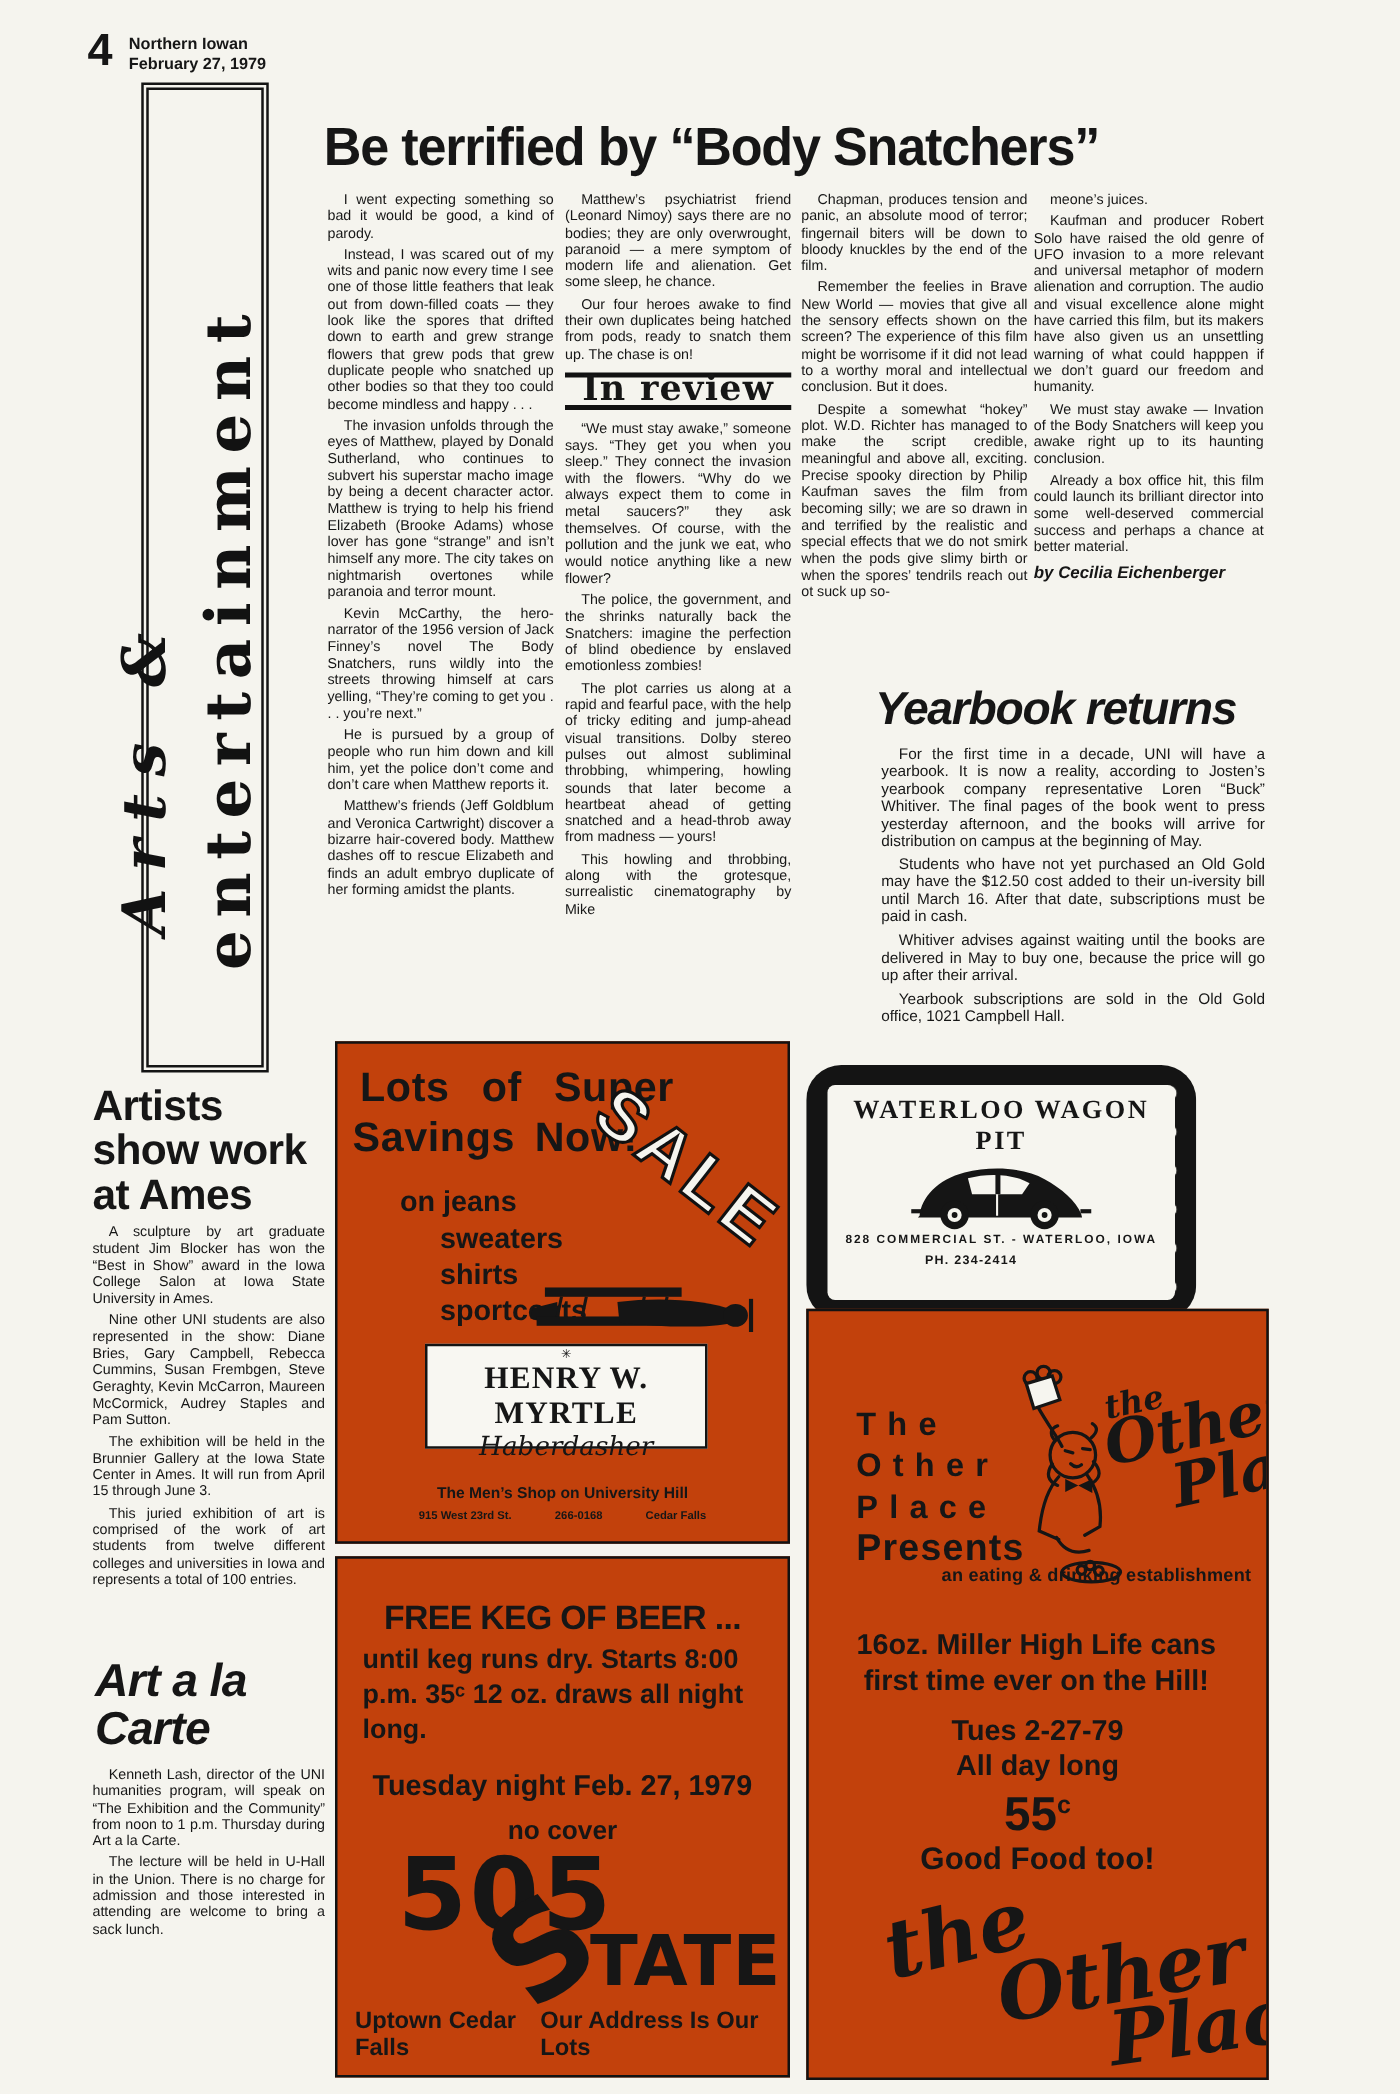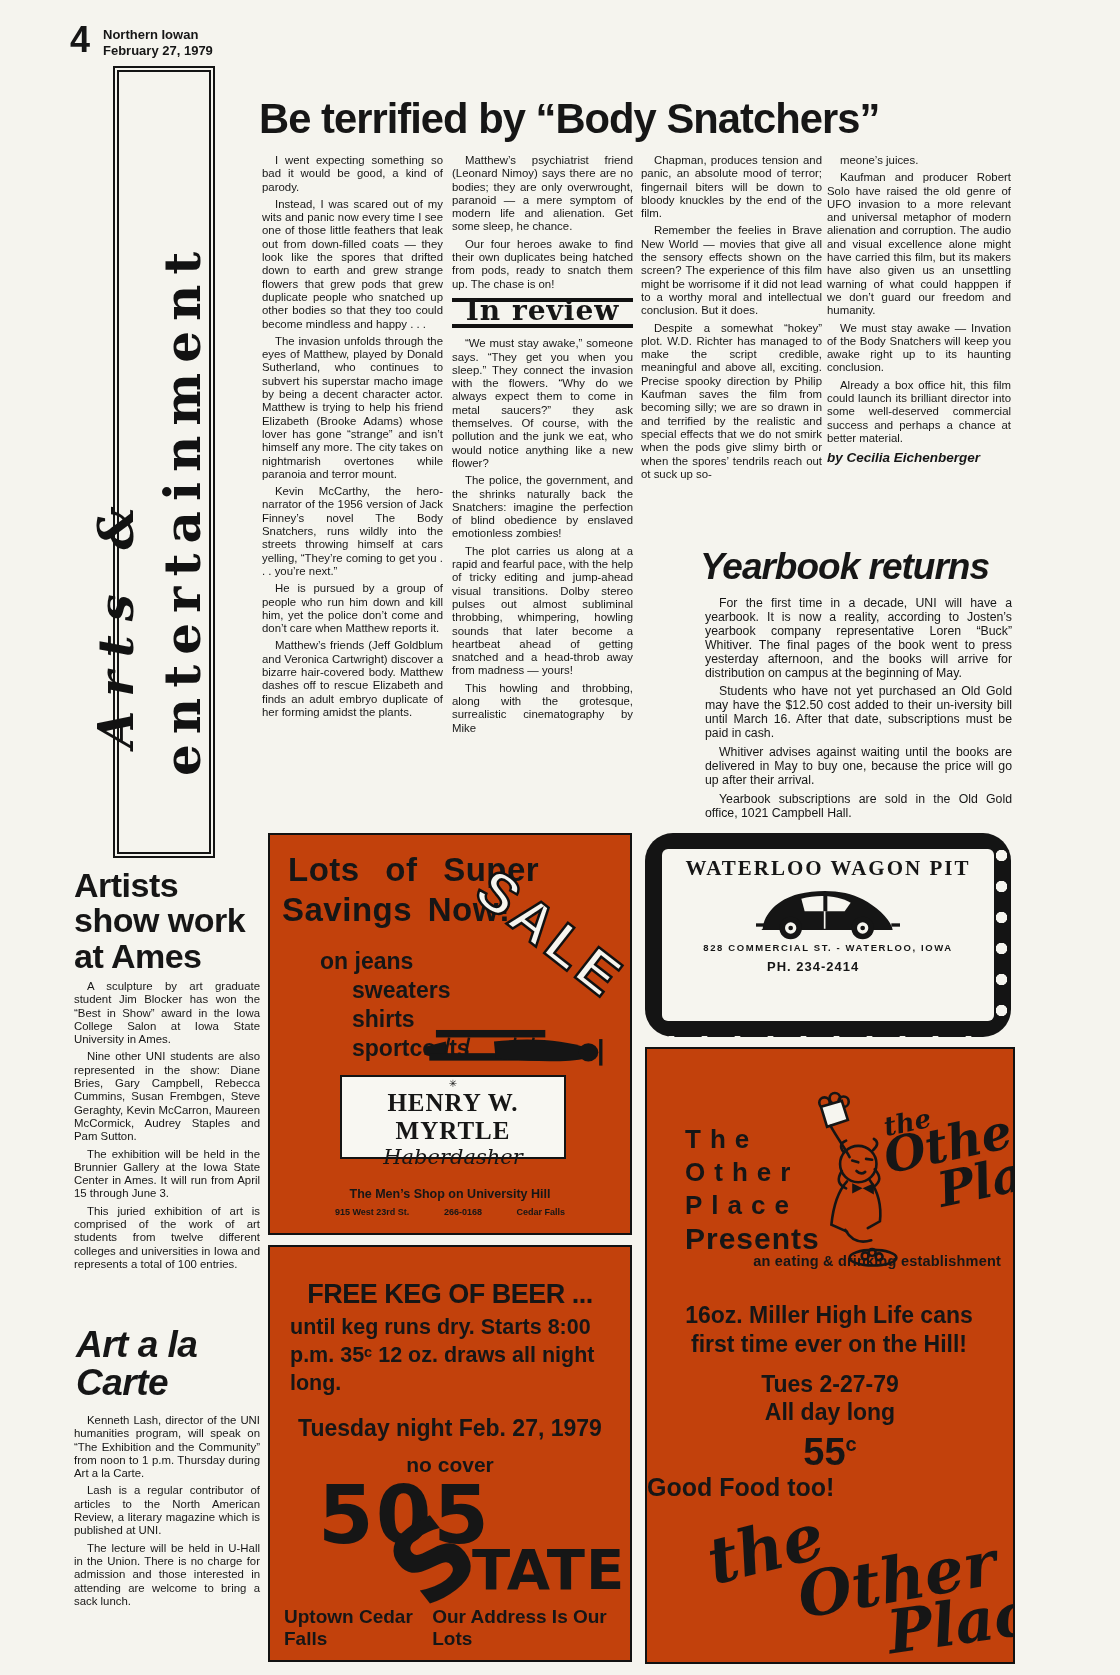--- a/index.html
+++ b/index.html
@@ -60,28 +60,28 @@
     color:#f6f5ef;-webkit-text-stroke:2.5px #111;text-shadow:0 0 1px #111;}
   .my-plane{left:138px;top:190px;}
   .my-sign{left:70px;top:240px;width:222px;height:80px;border:2px solid #141414;text-align:center;background:#f8f7f2;}
   .my-sign-deco{display:block;font-size:10px;line-height:10px;margin-top:2px;}
   .my-store{font-family:"Liberation Serif",serif;font-weight:bold;font-size:25px;letter-spacing:1px;line-height:1.1;}
   .my-type{font-family:"DejaVu Serif",serif;font-style:italic;font-size:21px;margin-top:1px;}
   .my-shopline{left:0;top:352px;width:100%;text-align:center;font-size:12.5px;font-weight:bold;}
   .my-addr{left:65px;top:372px;width:230px;display:flex;justify-content:space-between;font-size:9px;font-weight:bold;}
 
   
-  .ad-wagon{left:645px;top:833px;width:366px;height:204px;border:none;background:#141414;border-radius:28px;
+  .ad-wagon{left:645px;top:852px;width:312px;height:204px;border:none;background:#141414;border-radius:28px;
     background-image:radial-gradient(circle,#f6f5ef 5.5px,rgba(0,0,0,0) 6px);background-size:33px 31px;background-position:10px 7px;
     position:absolute;overflow:hidden;}
   .wagon-panel{position:absolute;left:17px;top:16px;right:17px;bottom:16px;background:#f6f5ef;border-radius:6px;}
   .wg-title{margin-top:7px;text-align:center;font-family:"Liberation Serif",serif;font-weight:bold;font-size:21px;letter-spacing:2px;}
   .wg-car{display:block;margin:1px auto 0;}
   .wg-addr{text-align:center;font-size:9.5px;font-weight:bold;letter-spacing:1.6px;text-transform:uppercase;}
-  .wg-ph{margin:6px 0 0 105px;font-size:13px;font-weight:bold;letter-spacing:1px;text-transform:uppercase;}
+  .wg-ph{margin:6px 0 0 78px;font-size:10px;font-weight:bold;letter-spacing:1px;text-transform:uppercase;}
 
   
   .ad-keg{left:268px;top:1245px;width:360px;height:413px;}
   .kg-h{left:0;top:32px;width:100%;text-align:center;font-size:27px;font-weight:800;letter-spacing:-.5px;}
   .kg-body{left:20px;top:66px;width:330px;font-size:21.5px;font-weight:800;line-height:28px;text-align:left;}
   .kg-date{left:0;top:168px;width:100%;text-align:center;font-size:23px;font-weight:800;}
   .kg-cover{left:0;top:206px;width:100%;text-align:center;font-size:21px;font-weight:800;}
   .kg-logo{left:30px;top:232px;width:320px;height:142px;}
   .kg-505{position:absolute;left:18px;top:-10px;font-size:80px;font-weight:800;letter-spacing:2px;font-family:"DejaVu Sans",sans-serif;}
   .kg-S{position:absolute;left:96px;top:20px;font-size:104px;font-weight:800;transform:rotate(-38deg);font-family:"DejaVu Sans",sans-serif;}
@@ -98,21 +98,21 @@
   .op-lt1{display:block;font-size:26px;margin-left:6px;}
   .op-lt2{display:block;font-size:48px;margin-top:-10px;line-height:1;}
   .op-lt3{display:block;font-size:48px;margin-left:46px;margin-top:-4px;line-height:1;}
   .op-tagline{right:12px;top:204px;font-size:14.5px;font-weight:800;letter-spacing:.2px;}
   .op-offer{left:10px;top:252px;width:344px;text-align:center;font-size:23px;font-weight:800;line-height:29px;white-space:nowrap;}
   .op-offer span{display:block;}
   .op-date{left:0;top:322px;width:100%;text-align:center;font-size:23px;font-weight:800;}
   .op-allday{left:0;top:350px;width:100%;text-align:center;font-size:23px;font-weight:800;}
   .op-price{left:0;top:382px;width:100%;text-align:center;font-size:38px;font-weight:800;}
   .op-price sup{font-size:20px;}
-  .op-food{left:0;top:424px;width:100%;text-align:left;font-size:25px;font-weight:800;}
+  .op-food{left:0;top:424px;width:100%;text-align:center;font-size:25px;font-weight:800;}
   .op-bs1{left:60px;top:462px;font-size:64px;transform:rotate(-14deg);}
   .op-bs2{left:150px;top:494px;font-size:62px;transform:rotate(-10deg);}
   .op-bs3{left:240px;top:536px;font-size:60px;transform:rotate(-8deg);}
 </style>
 </head>
 <body>
 
 <div>
 
   <div class="abs pgnum">4</div>
@@ -179,21 +179,20 @@
     <p>The exhibition will be held in the Brunnier Gallery at the Iowa State Center in Ames. It will run from April 15 through June 3.</p>
     <p>This juried exhibition of art is comprised of the work of art students from twelve different colleges and universities in Iowa and represents a total of 100 entries.</p>
   </div>
 
   <div class="abs alc-head">
     <span>Art a la</span>
     <span>Carte</span>
   </div>
   <div class="abs alc-body">
     <p>Kenneth Lash, director of the UNI humanities program, will speak on “The Exhibition and the Community” from noon to 1 p.m. Thursday during Art a la Carte.</p>
-    <p>Lash is a regular contributor of articles to the North American Review, a literary magazine which is published at UNI.</p>
     <p>The lecture will be held in U-Hall in the Union. There is no charge for admission and those interested in attending are welcome to bring a sack lunch.</p>
   </div>
 
   <div class="ad ad-myrtle">
     <div class="abs my-h1">Lots of Super</div>
     <div class="abs my-h2">Savings Now!</div>
     <div class="abs my-items">
       <span class="my-i0">on jeans</span>
       <span class="my-i1">sweaters</span>
       <span class="my-i2">shirts</span>

